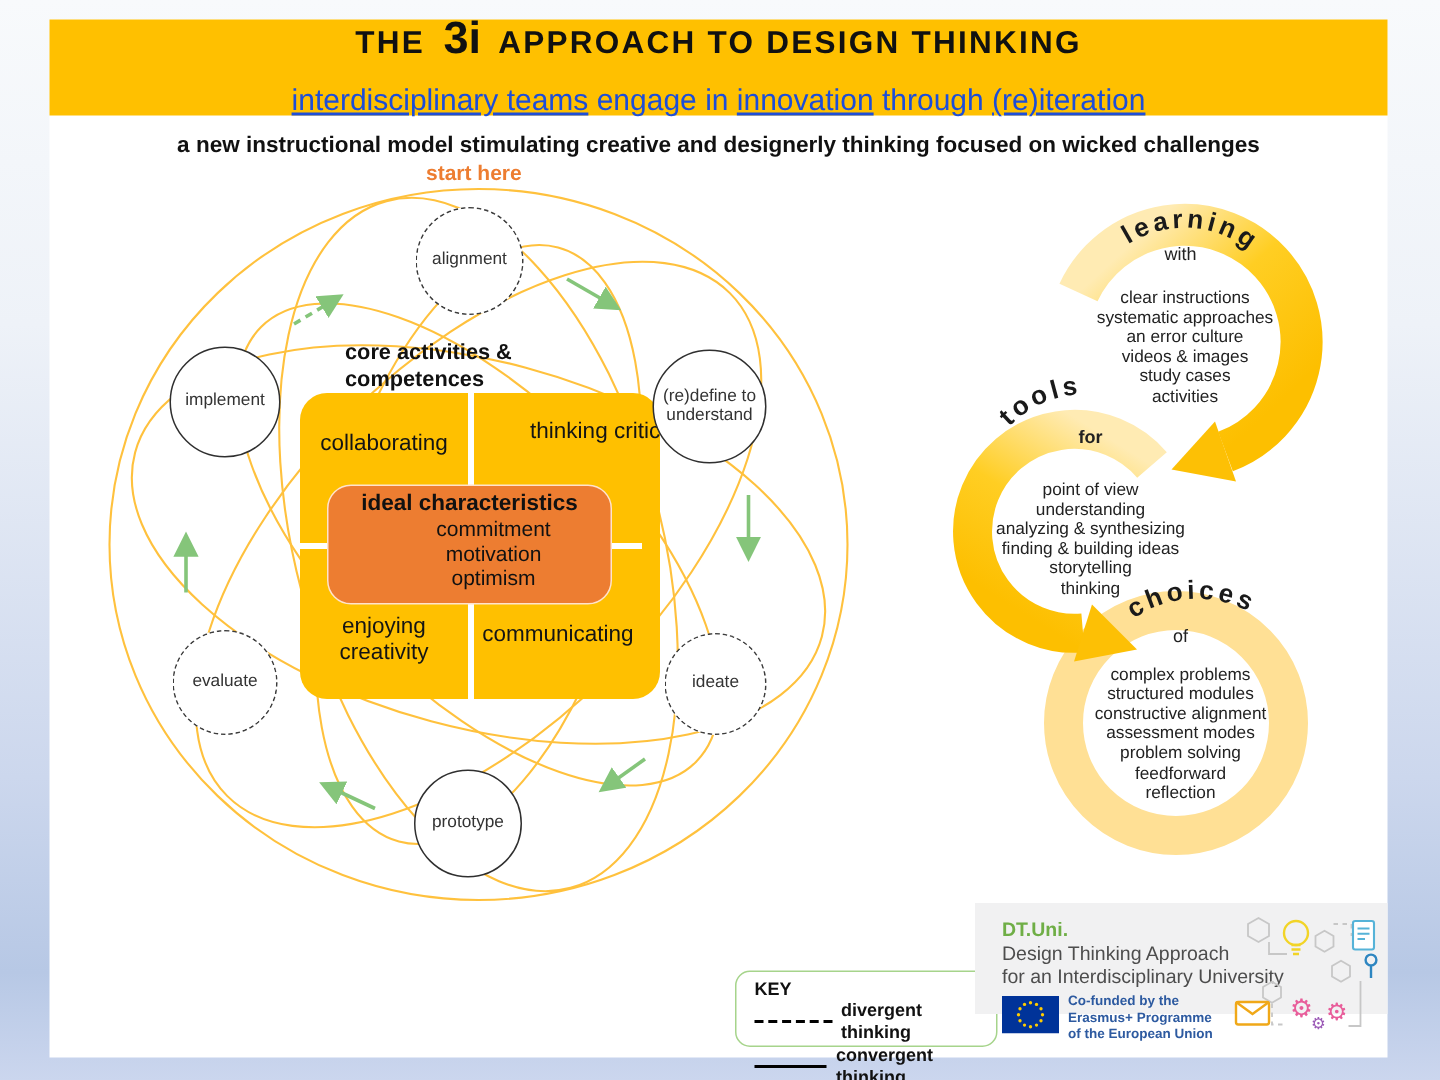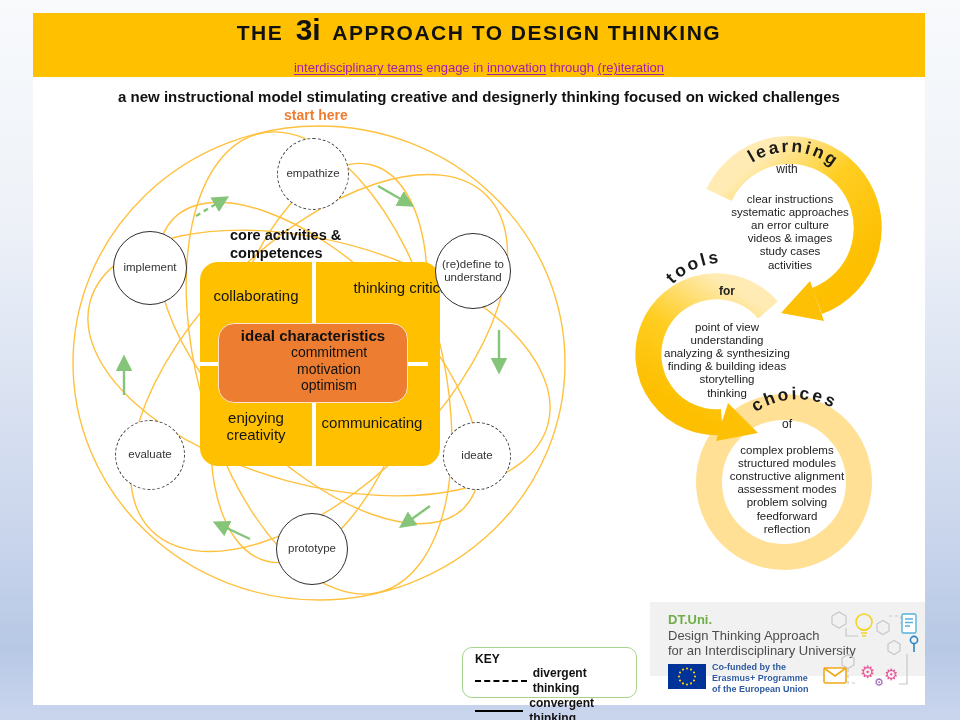--- a/index.html
+++ b/index.html
@@ -4,21 +4,21 @@
 <style>
   html,body{margin:0;padding:0;background:#dfe6f2;}
   .stage{position:relative;width:960px;height:720px;overflow:hidden;
     font-family:"Liberation Sans","DejaVu Sans",sans-serif;
     background:linear-gradient(180deg,#f8fafc 0%,#eef2f8 30%,#ccd7ed 72%,#b7c8e5 90%,#cbd6ee 100%);}
   .page{position:absolute;left:33px;top:13px;width:892px;height:692px;background:#ffffff;}
   .header{position:absolute;left:33px;top:13px;width:892px;height:64px;background:#FFC000;
     display:flex;flex-direction:column;align-items:center;justify-content:center;}
   .title{font-weight:700;font-size:21px;letter-spacing:1.5px;color:#111;line-height:1;}
   .title .big{font-size:30px;margin:0 5px;letter-spacing:0;}
-  .subtitle{margin-top:15px;font-size:13px;color:#a21caf;}
+  .subtitle{margin-top:15px;font-size:20px;color:#1d4ed8;}
   .subtitle .u{text-decoration:underline;text-underline-offset:2px;}
   .tagline{position:absolute;left:33px;top:88px;width:892px;text-align:center;
     font-weight:700;font-size:15px;color:#111;}
   .start-here{position:absolute;left:284px;top:107px;font-weight:700;font-size:14px;color:#ED7D31;}
   svg.overlay{position:absolute;left:0;top:0;width:960px;height:720px;pointer-events:none;}
   
   .node{position:absolute;border-radius:50%;background:#fff;display:flex;align-items:center;
     justify-content:center;text-align:center;font-size:11.5px;color:#333;line-height:1.15;padding:4px;box-sizing:border-box;}
   .node.solid{border:1.6px solid #2f2f2f;}
   .node.dashed{border:1.7px dashed #3c3c3c;}
@@ -33,21 +33,21 @@
   .q-bl{left:0;top:148px;width:112px;}
   .q-br{left:116px;top:153px;width:112px;}
   .ideal{position:absolute;left:18px;top:61px;width:190px;height:80px;background:#ED7D31;
     border:1.5px solid #ffe3cd;border-radius:16px;box-sizing:border-box;text-align:center;color:#111;}
   .ideal .t{font-weight:700;font-size:15px;margin-top:3px;}
   .ideal .traits{font-size:14px;line-height:1.18;padding-left:32px;}
   
   .sw-sub{position:absolute;font-size:12px;color:#222;text-align:center;width:80px;}
   .sw-list{position:absolute;font-size:11.5px;line-height:1.14;color:#222;text-align:center;width:190px;}
   
-  .key{position:absolute;left:462px;top:647px;width:175px;height:51px;border:1.5px solid #A6D48B;
+  .key{position:absolute;left:490px;top:647px;width:175px;height:51px;border:1.5px solid #A6D48B;
     border-radius:10px;box-sizing:border-box;padding:4px 0 0 12px;background:#fff;}
   .key .kt{font-weight:700;font-size:12px;color:#111;}
   .key .row{display:flex;align-items:center;gap:6px;font-weight:700;font-size:12px;color:#111;line-height:1.25;}
   .samp{display:inline-block;width:52px;height:0;}
   .samp.dashed{border-top:2px dashed #000;}
   .samp.solid{border-top:2px solid #000;}
   
   .logo{position:absolute;left:650px;top:602px;width:275px;height:74px;background:#f1f1f2;}
   .logo .brand{position:absolute;left:18px;top:10px;font-weight:700;font-size:13px;color:#6FAE46;}
   .logo .l1{position:absolute;left:18px;top:26px;font-size:13px;color:#4d4d4d;}
@@ -146,21 +146,21 @@
     <div class="ideal">
       <div class="t">ideal characteristics</div>
       <div class="traits">
           <div>commitment</div>
           <div>motivation</div>
           <div>optimism</div>
         </div>
     </div>
   </div>
 
-  <div class="node dashed" style="left:277px;top:138px;width:72px;height:72px;">empathize</div>
+  <div class="node dashed" style="left:277px;top:138px;width:72px;height:72px;">alignment</div>
   <div class="node solid" style="left:435px;top:233px;width:76px;height:76px;">(re)define to understand</div>
   <div class="node dashed" style="left:443px;top:422px;width:68px;height:68px;">ideate</div>
   <div class="node solid" style="left:276px;top:513px;width:72px;height:72px;">prototype</div>
   <div class="node dashed" style="left:115px;top:420px;width:70px;height:70px;">evaluate</div>
   <div class="node solid" style="left:113px;top:231px;width:74px;height:74px;">implement</div>
 
   <div class="sw-sub" style="left:747px;top:162px;">with</div>
   <div class="sw-list" style="left:695px;top:193px;">
       <div>clear instructions</div>
       <div>systematic approaches</div>

